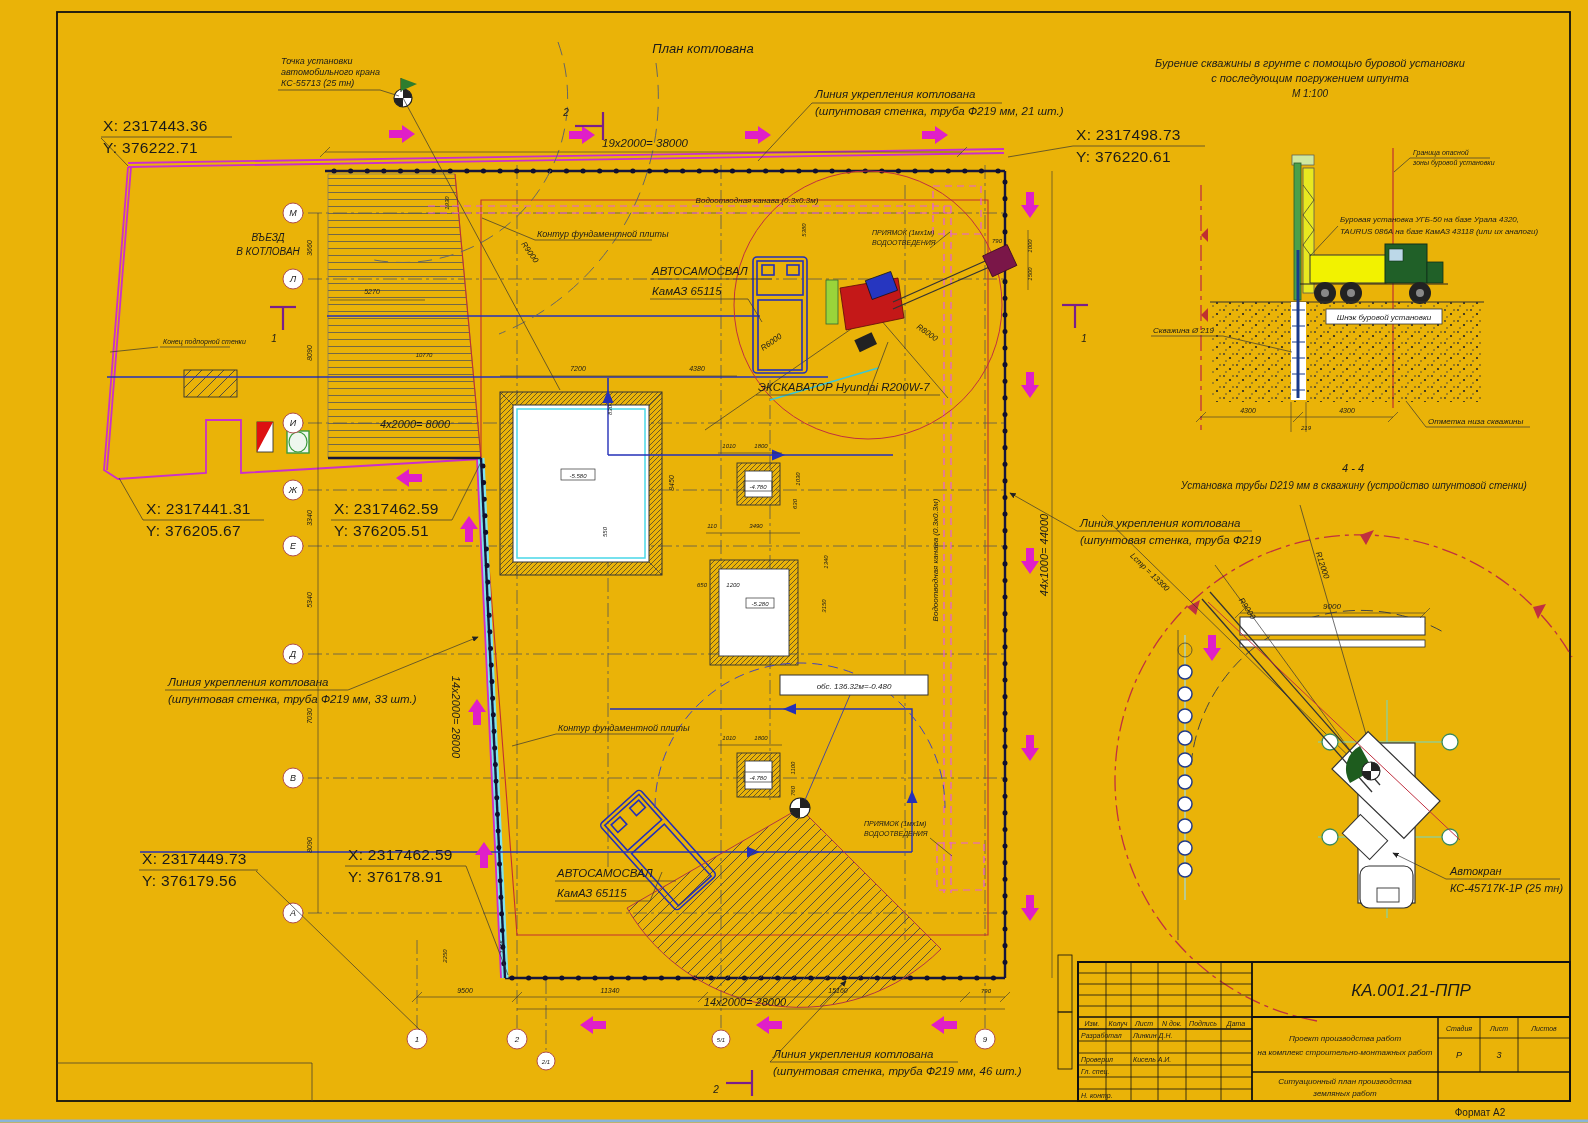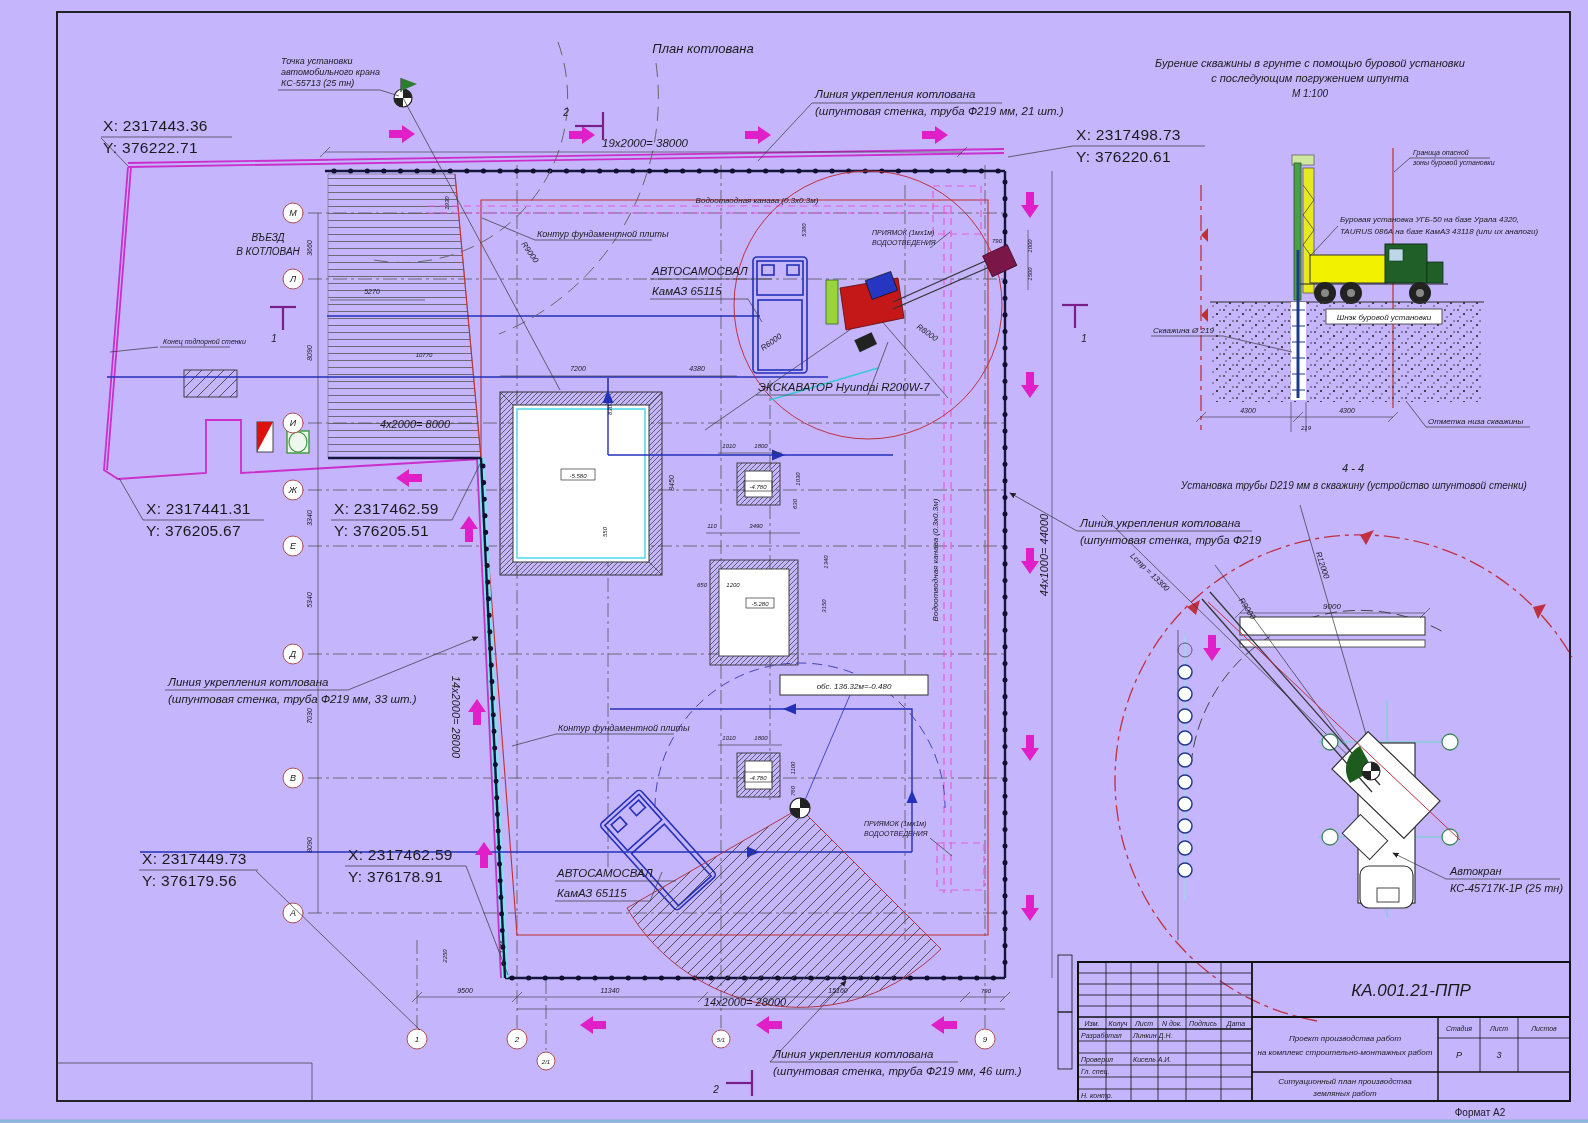--- a/index.html
+++ b/index.html
@@ -1,16 +1,16 @@
 <!DOCTYPE html>
 <html><head>
 <meta charset="utf-8">
 <style>
   html,body{margin:0;padding:0;background:#e8e8e4}
-  #sheet{position:relative;width:1588px;height:1123px;background:#c4b5fd;overflow:hidden}
+  #sheet{position:relative;width:1588px;height:1123px;background:#eab308;overflow:hidden}
   svg{position:absolute;left:0;top:0}
   text{font-family:"Liberation Sans","DejaVu Sans",sans-serif;fill:#1a1a1a;font-style:italic}
   .coord{font-style:normal;font-size:15.5px;letter-spacing:.3px}
   .mid{text-anchor:middle}
   .s6{font-size:6px}.s7{font-size:7px}.s8{font-size:8px}.s9{font-size:9px}
   .s10{font-size:10px}.s11{font-size:11px}.s12{font-size:11.5px}.s13{font-size:13px}.s17{font-size:17px}
   .th{stroke:#16163c;stroke-width:2.4;fill:none}
   .dots{stroke:#10102e;stroke-width:5;stroke-dasharray:.1 16.5;stroke-linecap:round;fill:none}
   .mag{stroke:#cb2fcb;stroke-width:1.8;fill:none}
   .magd{stroke:#e55ce0;stroke-width:1.2;fill:none;stroke-dasharray:7 5}

